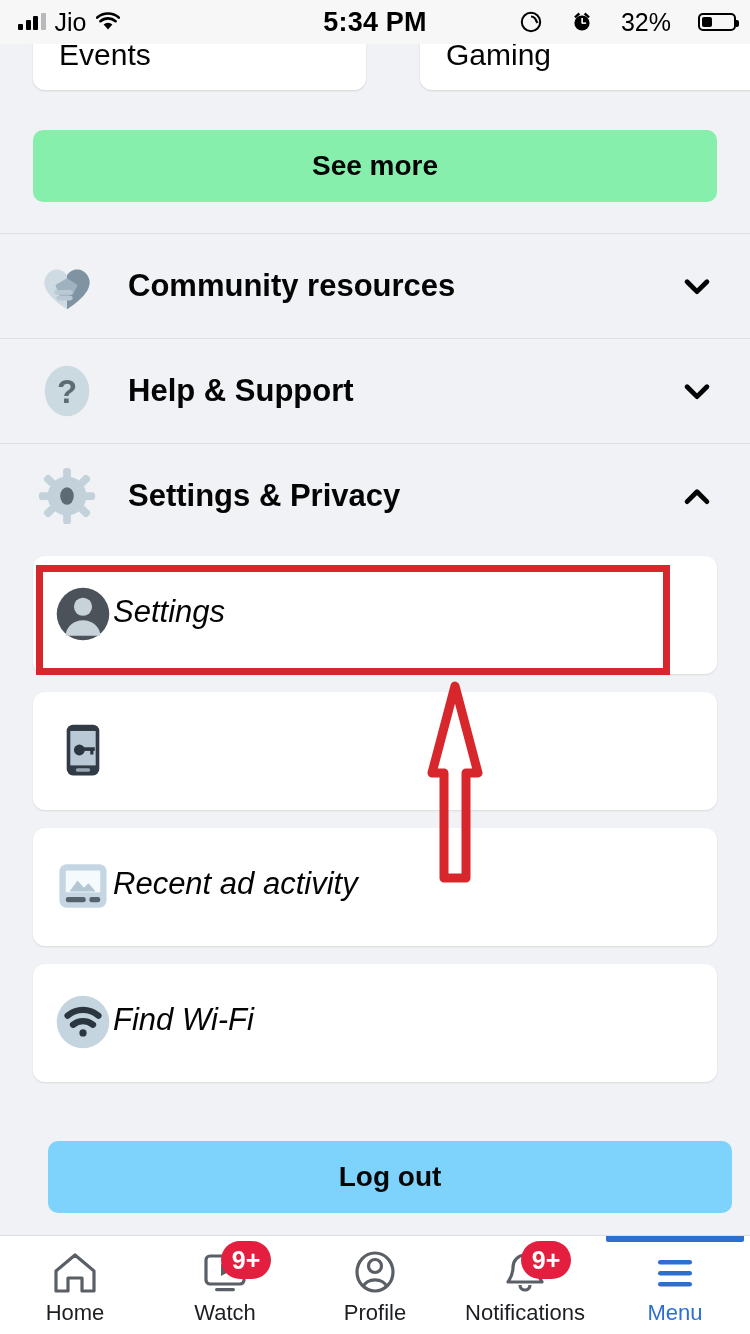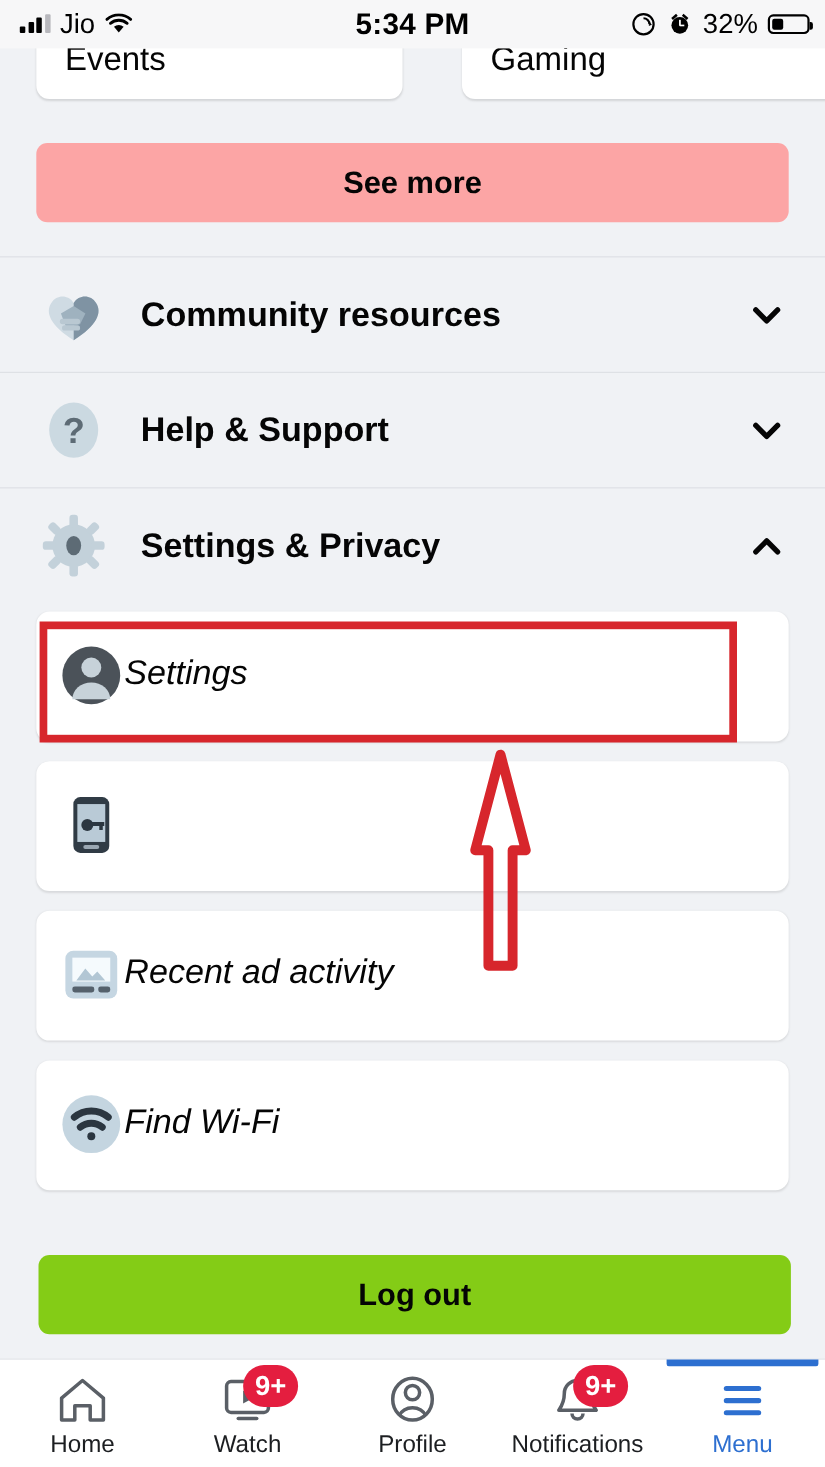--- a/index.html
+++ b/index.html
@@ -14,21 +14,21 @@
   
   .statusbar {
     position: absolute; top: 0; left: 0; width: 750px; height: 44px;
     background: #f7f7f8;
     display: flex; align-items: center;
     z-index: 40;
   }
   .sb-left { position: absolute; left: 18px; display: flex; align-items: center; gap: 9px; }
   .sb-center { position: absolute; left: 0; width: 750px; text-align: center;
                font-size: 27px; font-weight: 600; color: #000; letter-spacing: .2px; }
-  .sb-right { position: absolute; right: 14px; display: flex; align-items: center; gap: 9px; }
+  .sb-right { position: absolute; right: 14px; display: flex; align-items: center; gap: 27px; }
   .carrier { font-size: 25px; font-weight: 400; color: #000; }
   .bars { display: flex; align-items: flex-end; gap: 2.5px; height: 16px; }
   .bars i { display: block; width: 5px; background: #000; border-radius: 1px; }
   .bars i.b1 { height: 6px; }
   .bars i.b2 { height: 10px; }
   .bars i.b3 { height: 14px; background:#000; }
   .bars i.b4 { height: 17px; background: #b8b8bd; }
   .batt-pct { font-size: 25px; font-weight: 400; color: #000; }
   .batt { width: 38px; height: 18px; border: 2px solid #000; border-radius: 5px;
           position: relative; padding: 2px; }
@@ -44,21 +44,21 @@
     padding-left: 42px;
   }
   .tcard span { font-size: 30px; font-weight: 400; color: #050505;
                 position: absolute; top: 16px; left: 26px; }
   .tcard.left { left: 33px; width: 333px; }
   .tcard.right { left: 384px; width: 355px; margin-left: 36px; }
 
   
   .see-more {
     position: absolute; top: 130px; left: 33px; width: 684px; height: 72px;
-    background: #fca5a5; border-radius: 10px;
+    background: #86efac; border-radius: 10px;
     display: flex; align-items: center; justify-content: center;
     font-size: 28px; font-weight: 700; color: #050505;
   }
   .divider { position: absolute; left: 0; width: 750px; height: 1px; background: #dcdfe4; }
 
   
   .acc-row {
     position: absolute; left: 0; width: 750px; height: 105px;
     display: flex; align-items: center;
   }
@@ -71,22 +71,22 @@
     position: absolute; left: 33px; width: 684px; height: 118px;
     background: #fff; border-radius: 12px;
     box-shadow: 0 1px 2px rgba(0,0,0,.10);
     font-style: italic;
   }
   .sub-icon { position: absolute; left: 21px; top: 29px; width: 58px; height: 58px; }
   .sub-label { position: absolute; left: 80px; top: 38px; font-size: 31px; font-weight: 400; color: #050505; }
 
   
   .logout {
-    position: absolute; left: 35px; top: 1141px; width: 684px; height: 72px;
-    background: #84cc16; border-radius: 10px;
+    position: absolute; left: 48px; top: 1141px; width: 684px; height: 72px;
+    background: #7dd3fc; border-radius: 10px;
     display: flex; align-items: center; justify-content: center;
     font-size: 28px; font-weight: 700; color: #050505;
   }
 
   
   .annot-rect {
     position: absolute; left: 36px; top: 565px; width: 634px; height: 110px;
     border: 7px solid #d7262c; background: transparent; z-index: 25;
   }
   .annot-arrow { position: absolute; left: 410px; top: 680px; width: 90px; height: 205px; z-index: 25; }

